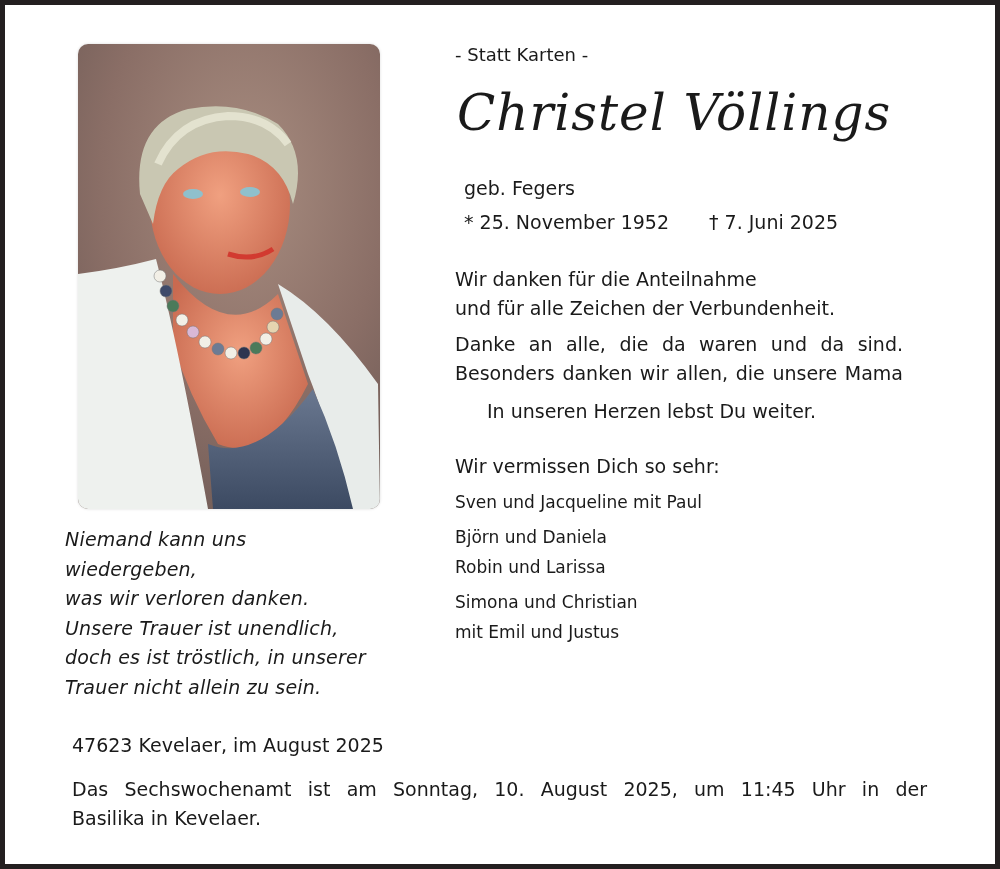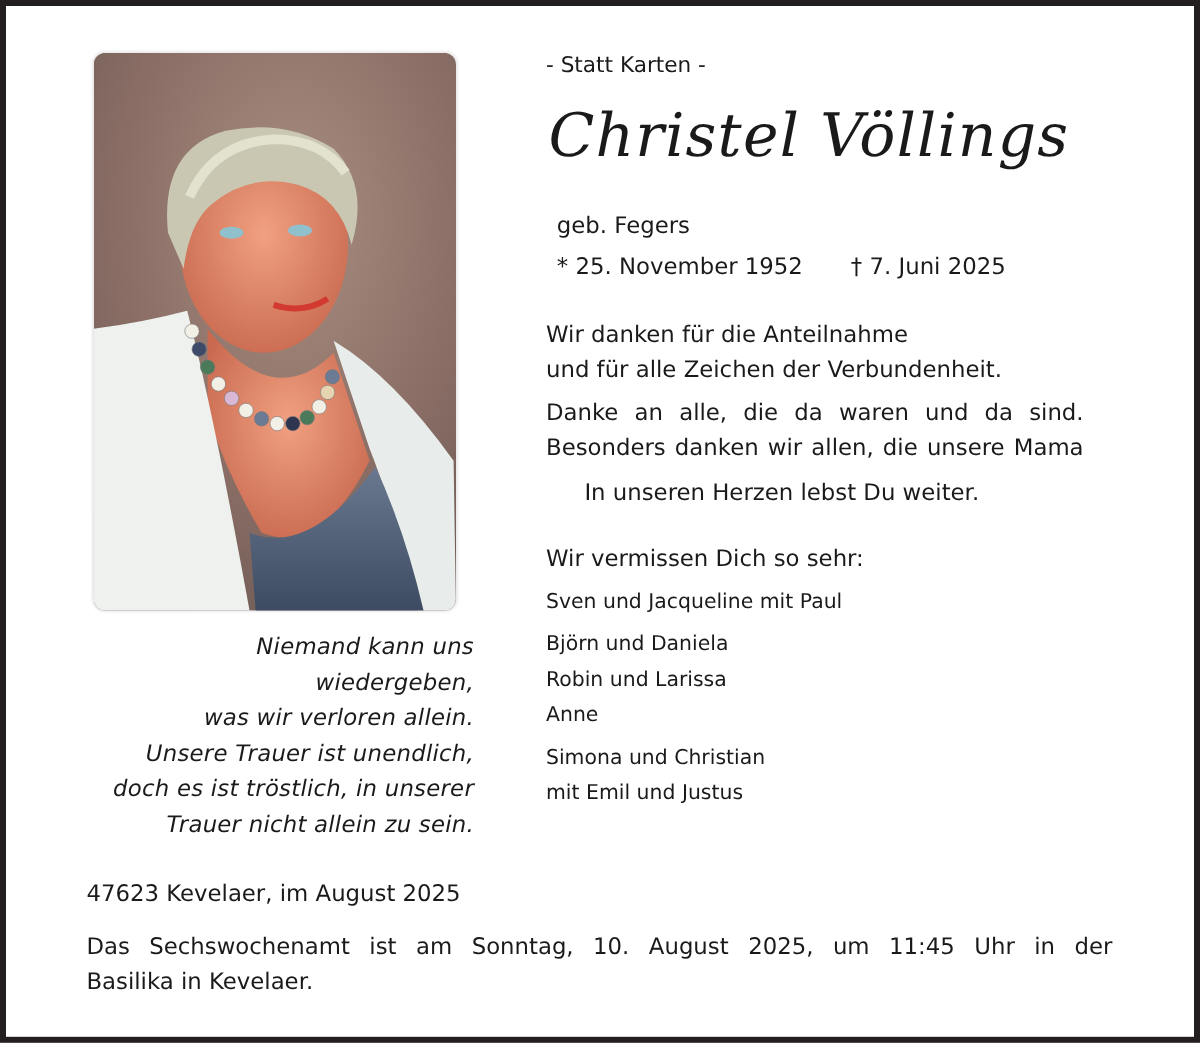--- a/index.html
+++ b/index.html
@@ -23,21 +23,21 @@
       width: 302px; height: 465px;
       border-radius: 10px;
       overflow: hidden;
       box-shadow: 0 0 3px rgba(0,0,0,0.15);
     }
     .photo svg { display: block; width: 100%; height: 100%; }
     .quote {
       position: absolute;
       left: 60px; top: 520px;
       width: 330px;
-      text-align: right;
+      text-align: left;
       font-style: italic;
       font-size: 19px;
       line-height: 29.5px;
       letter-spacing: 0.2px;
     }
     .quote div { white-space: nowrap; }
     .right {
       position: absolute;
       left: 450px; top: 38px;
       width: 480px;
@@ -133,21 +133,21 @@
         <circle cx="188" cy="295" r="6"></circle>
           <circle cx="195" cy="283" r="6" fill="#e6d4b0"></circle>
         <circle cx="199" cy="270" r="6" fill="#6c7b94"></circle>
       </g>
     </svg>
   </div>
 
   <div class="quote">
     <div>Niemand kann uns</div>
     <div>wiedergeben,</div>
-    <div>was wir verloren allein.</div>
+    <div>was wir verloren danken.</div>
     <div>Unsere Trauer ist unendlich,</div>
     <div>doch es ist tröstlich, in unserer</div>
     <div>Trauer nicht allein zu sein.</div>
   </div>
 
   <div class="right">
     <div class="tagline">- Statt Karten -</div>
     <h1 class="name">Christel Völlings</h1>
     <div class="maiden">geb. Fegers</div>
     <div class="dates">
@@ -168,21 +168,20 @@
 
     <div class="para miss">Wir vermissen Dich so sehr:</div>
 
     <div class="fam">
       <div class="group">
         <div>Sven und Jacqueline mit Paul</div>
       </div>
       <div class="group">
         <div>Björn und Daniela</div>
         <div>Robin und Larissa</div>
-        <div>Anne</div>
       </div>
       <div class="group">
         <div>Simona und Christian</div>
         <div>mit Emil und Justus</div>
       </div>
     </div>
   </div>
 
   <div class="place">47623 Kevelaer, im August 2025</div>
 

